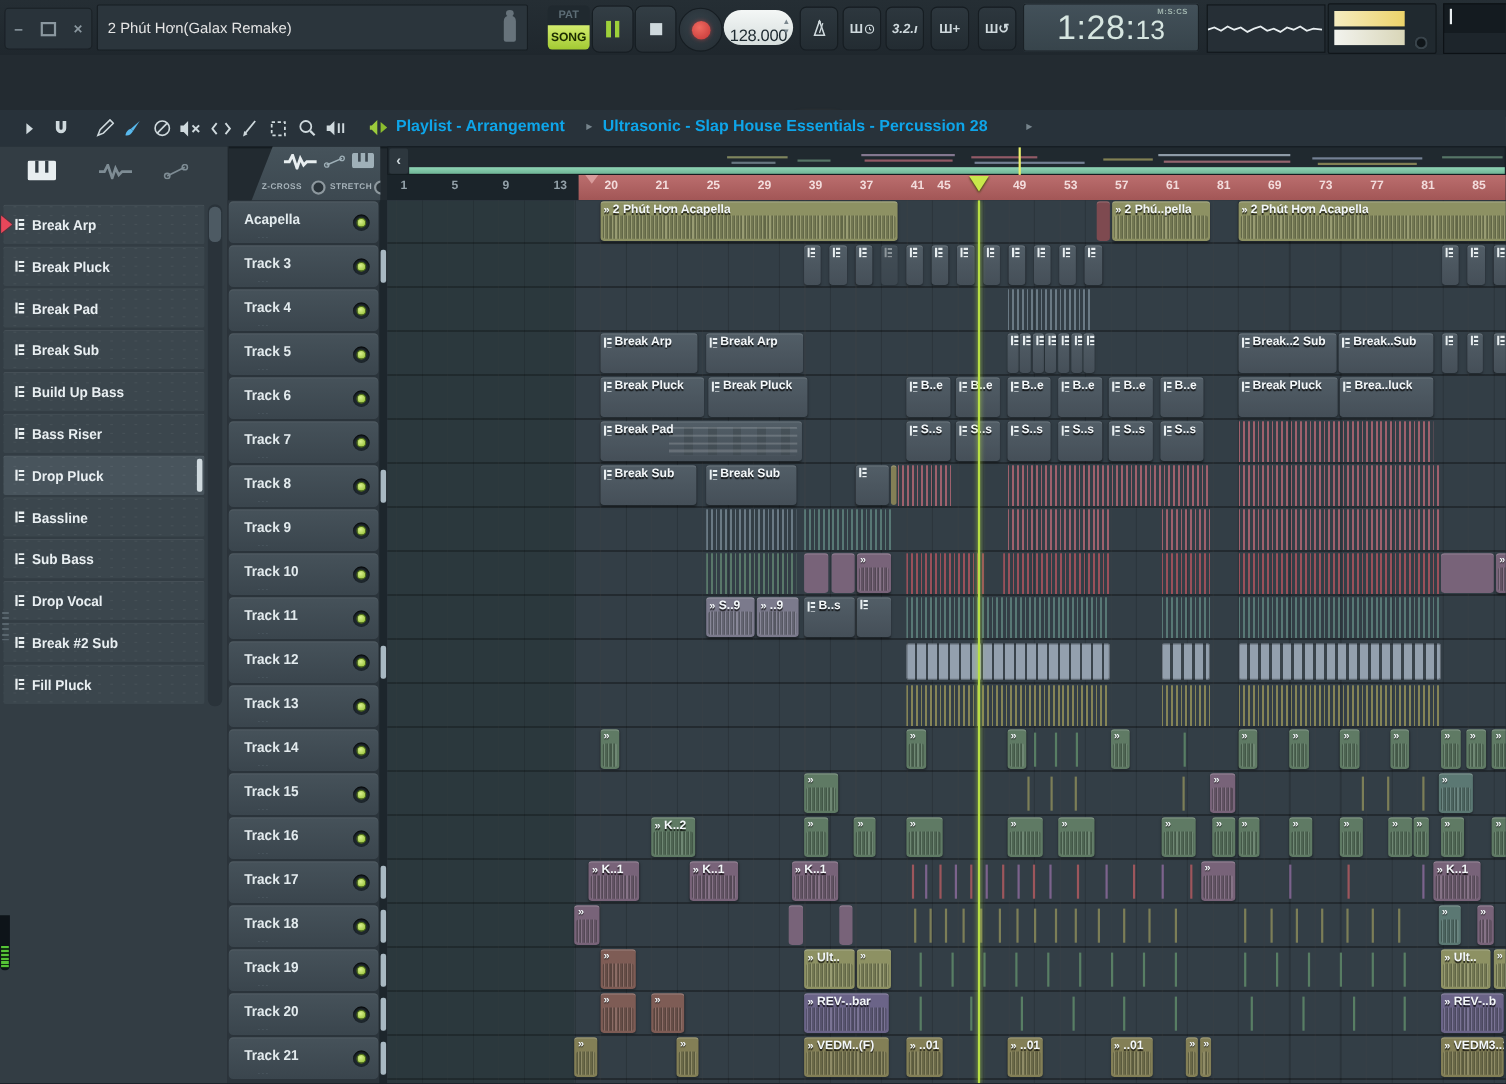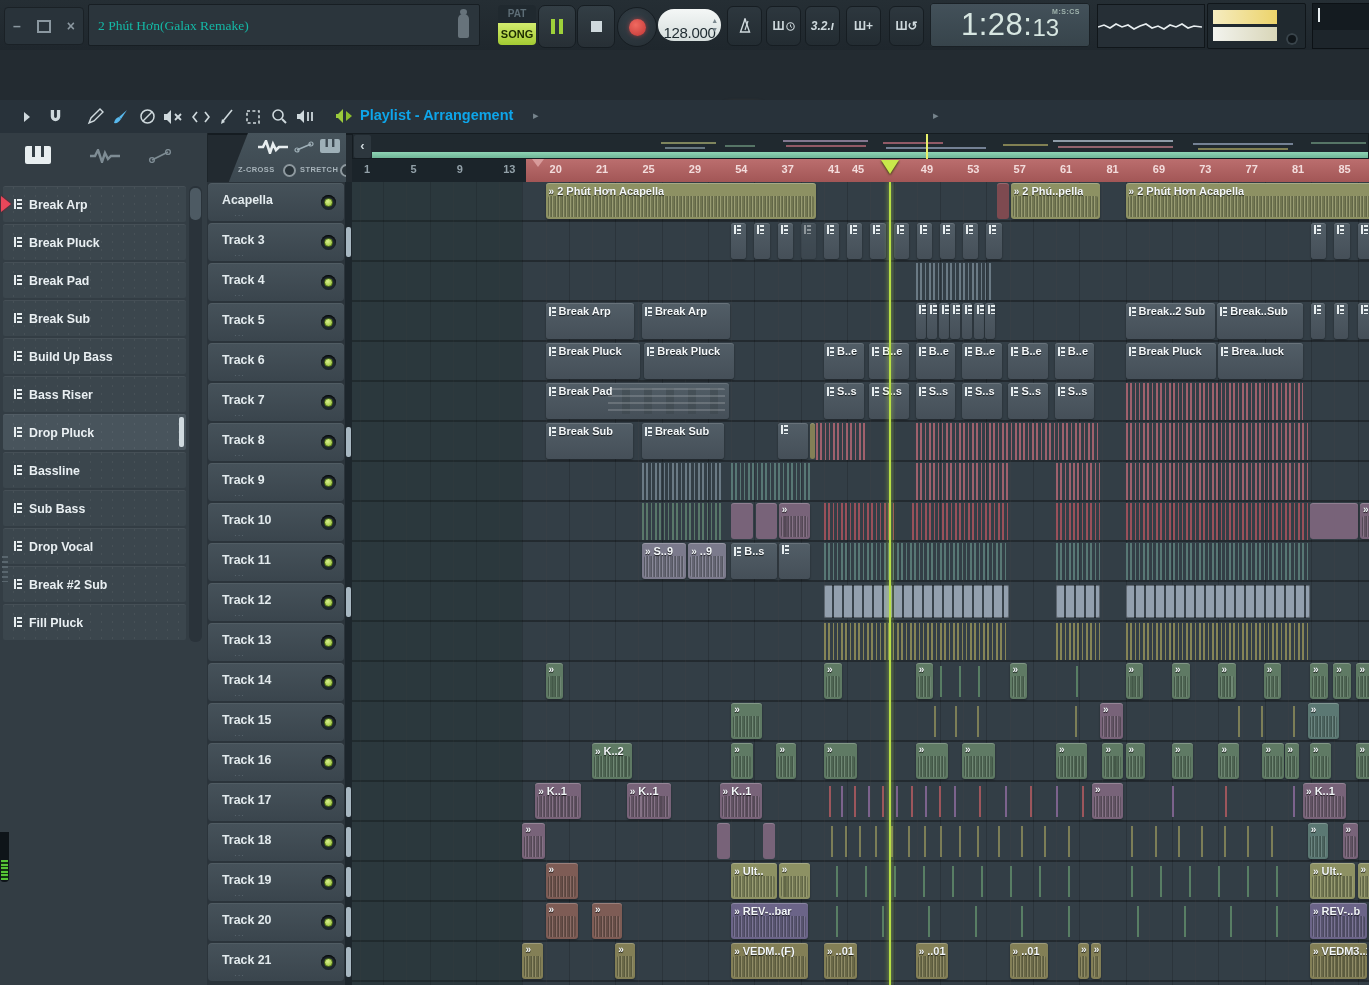--- a/index.html
+++ b/index.html
@@ -3,21 +3,21 @@
 <meta charset="utf-8">
 <style>
   html,body{margin:0;padding:0;background:#14191d;}
   #app{position:relative;width:1369px;height:985px;background:#222a30;font-family:"Liberation Sans",sans-serif;overflow:hidden;}
   .abs{position:absolute;}
   
   #titlebar{left:0;top:0;width:1369px;height:50px;background:linear-gradient(#252e34,#1f272d);}
   .win-ctrl{left:4px;top:7px;width:78px;height:36px;background:#29333a;border:1px solid #1a2126;border-radius:4px;display:flex;align-items:center;justify-content:space-around;color:#8b98a0;}
   .wbtn{font-size:14px;font-weight:bold;cursor:default;line-height:1;}
   .wbox{width:10px;height:9px;border:2px solid #8b98a0;}
-  .title-field{left:88px;top:4px;width:392px;height:42px;background:#2b353c;border:1px solid #171e23;border-radius:2px;color:#14b8a6;font-size:13.5px;line-height:42px;padding-left:9px;box-sizing:border-box;font-family:Liberation Serif, serif;}
+  .title-field{left:88px;top:4px;width:392px;height:42px;background:#2b353c;border:1px solid #171e23;border-radius:2px;color:#e5e5e5;font-size:13.5px;line-height:42px;padding-left:9px;box-sizing:border-box;}
   .statue{right:10px;top:9px;width:11px;height:24px;background:#76838b;border-radius:5px 5px 2px 2px;opacity:.8;}
   .statue:before{content:'';position:absolute;left:2px;top:-5px;width:7px;height:6px;border-radius:50%;background:#76838b;}
   .patsong{left:498px;top:5px;width:38px;height:41px;}
   .pat-lbl{position:absolute;left:0;top:0;width:100%;height:18px;background:#20292f;border-radius:4px 4px 0 0;color:#5d6d76;font-size:10px;font-weight:bold;text-align:center;line-height:18px;}
   .song-lbl{position:absolute;left:0;top:18px;width:100%;height:22px;background:linear-gradient(#d3ec6e,#a2ca32);border-radius:0 0 4px 4px;color:#1c2b00;font-size:11px;font-weight:bold;text-align:center;line-height:22px;}
   .tbtn{top:5px;width:36px;height:41px;background:linear-gradient(#333e45,#272f35);border:1px solid #161d22;border-radius:7px;display:flex;align-items:center;justify-content:center;}
   .pausebars{width:12px;height:15px;background:linear-gradient(90deg,#9ed13a 0 4px,transparent 4px 8px,#9ed13a 8px 12px);}
   .stopsq{width:11px;height:11px;background:#cfd9dd;}
   .btn-rec{left:617px;top:7px;width:38px;height:38px;border-radius:50%;background:radial-gradient(circle at 45% 40%,#36424a,#232b31);border:1px solid #161d22;display:flex;align-items:center;justify-content:center;}
   .recdot{width:17px;height:17px;border-radius:50%;background:radial-gradient(circle at 40% 35%,#f06a60,#c23535);box-shadow:0 0 4px rgba(220,60,60,.6);}
@@ -348,20 +348,21 @@
         </svg>
       </div>
     <div class="abs" style="left:336px;top:8px;">
       <svg width="17" height="16" viewBox="0 0 17 16">
           <path d="M7 1 L2 6 H0 v4 h2 l5 5 Z" fill="#9ccc3c"></path>
           <path d="M10 3 l6 5 -6 5 Z" fill="#8bbd2e"></path>
         </svg>
     </div>
     <span class="abs bc" style="left:360px;">Playlist - Arrangement</span>
     <span class="abs bc-sep" style="left:533px;">▸</span>
+    <span class="abs bc" style="left:548px;">Ultrasonic - Slap House Essentials - Percussion 28</span>
     <span class="abs bc-sep" style="left:933px;">▸</span>
   </div>
 
   <div class="abs" id="sidepanel">
     <div class="abs side-ico" style="left:25px;">
       <svg width="26" height="18" viewBox="0 0 26 18">
           <rect x="0" y="0" width="26" height="18" rx="2" fill="#e8eef0"></rect>
           <rect x="7" y="0" width="3" height="11" fill="#333d44"></rect>
           <rect x="16" y="0" width="3" height="11" fill="#333d44"></rect>
         </svg>
@@ -488,21 +489,21 @@
     <div class="startmark"></div>
     <div id="rnums">
         <span class="rnum" style="left: 12px;">1</span>
         <span class="rnum" style="left: 58.4px;">5</span>
         <span class="rnum" style="left: 104.8px;">9</span>
         <span class="rnum" style="left: 151.2px;">13</span>
         <span class="rnum red" style="left: 197.6px;">20</span>
         <span class="rnum red" style="left: 244px; text-align: right;">21</span>
         <span class="rnum red" style="left: 290.4px;">25</span>
         <span class="rnum red" style="left: 336.8px;">29</span>
-        <span class="rnum red" style="left: 383.2px;">54</span>
+        <span class="rnum red" style="left: 383.2px;">39</span>
         <span class="rnum red" style="left: 429.6px;">37</span>
         <span class="rnum red" style="left: 476px;">41</span>
         <span class="rnum red" style="left: 500px;">45</span>
         <span class="rnum red" style="left: 568.8px;">49</span>
         <span class="rnum red" style="left: 615.2px;">53</span>
         <span class="rnum red" style="left: 661.6px;">57</span>
         <span class="rnum red" style="left: 708px;">61</span>
         <span class="rnum red" style="left: 754.4px;">81</span>
         <span class="rnum red" style="left: 800.8px;">69</span>
         <span class="rnum red" style="left: 847.2px;">73</span>

